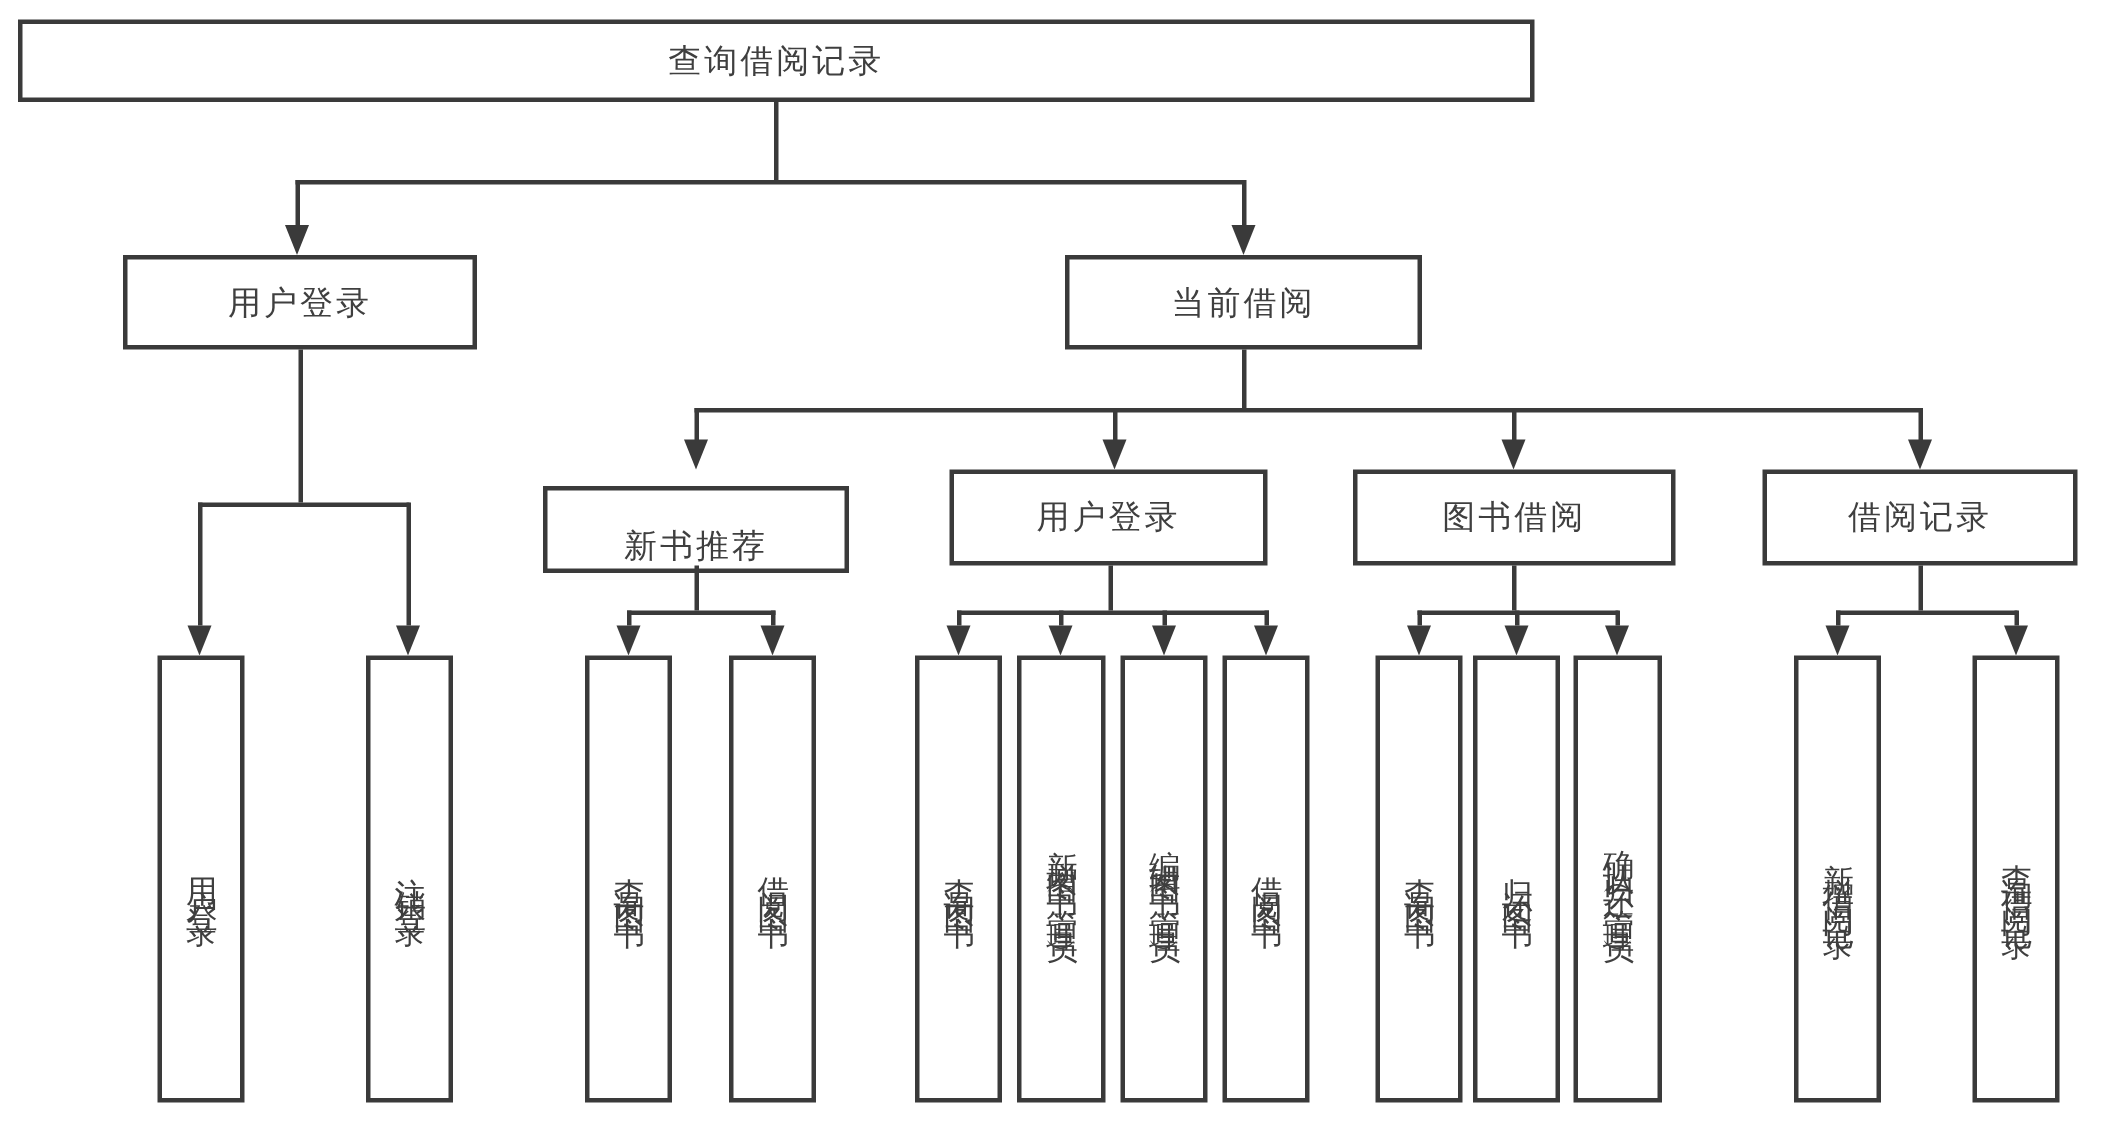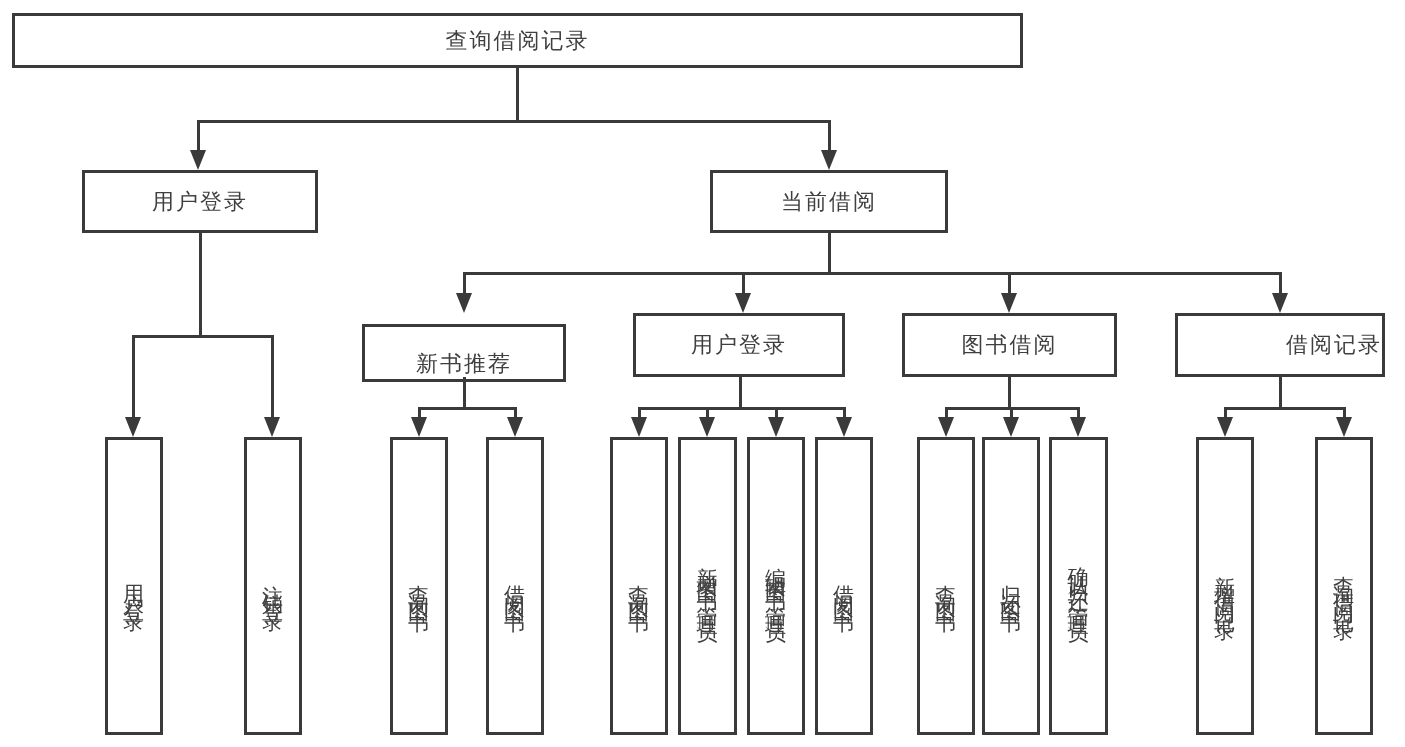--- a/index.html
+++ b/index.html
@@ -113,21 +113,21 @@
 
   <div class="box hbox" style="left:362px; top:324px; width:204px; height:58px;align-items:flex-end;">
     <span>新书推荐</span>
   </div>
   <div class="box hbox" style="left:633px; top:313px; width:212px; height:64px;">
     <span>用户登录</span>
   </div>
   <div class="box hbox" style="left:902px; top:313px; width:215px; height:64px;">
     <span>图书借阅</span>
   </div>
-  <div class="box hbox" style="left:1175px; top:313px; width:210px; height:64px;justify-content:flex-end;">
+  <div class="box hbox" style="left:1175px; top:313px; width:210px; height:64px;">
     <span>借阅记录</span>
   </div>
 
   <div class="vl" style="left:463px; top:377px; height:30px;"></div>
   <div class="hl" style="left:418px; top:407px; width:99px;"></div>
   <div class="vl" style="left:418px; top:407px; height:10px;"></div>
   <div class="arr" style="left:411px; top:417px;"></div>
   <div class="vl" style="left:514px; top:407px; height:10px;"></div>
   <div class="arr" style="left:507px; top:417px;"></div>
 

